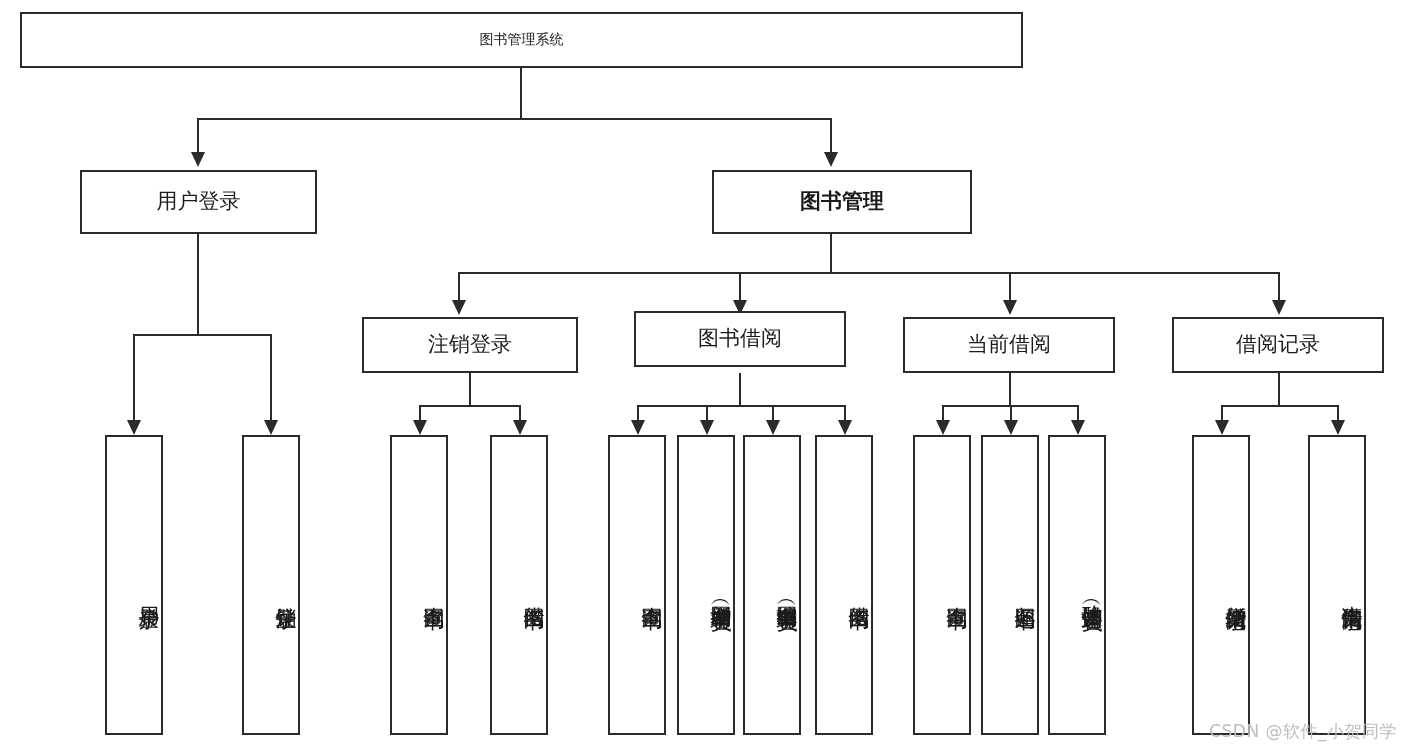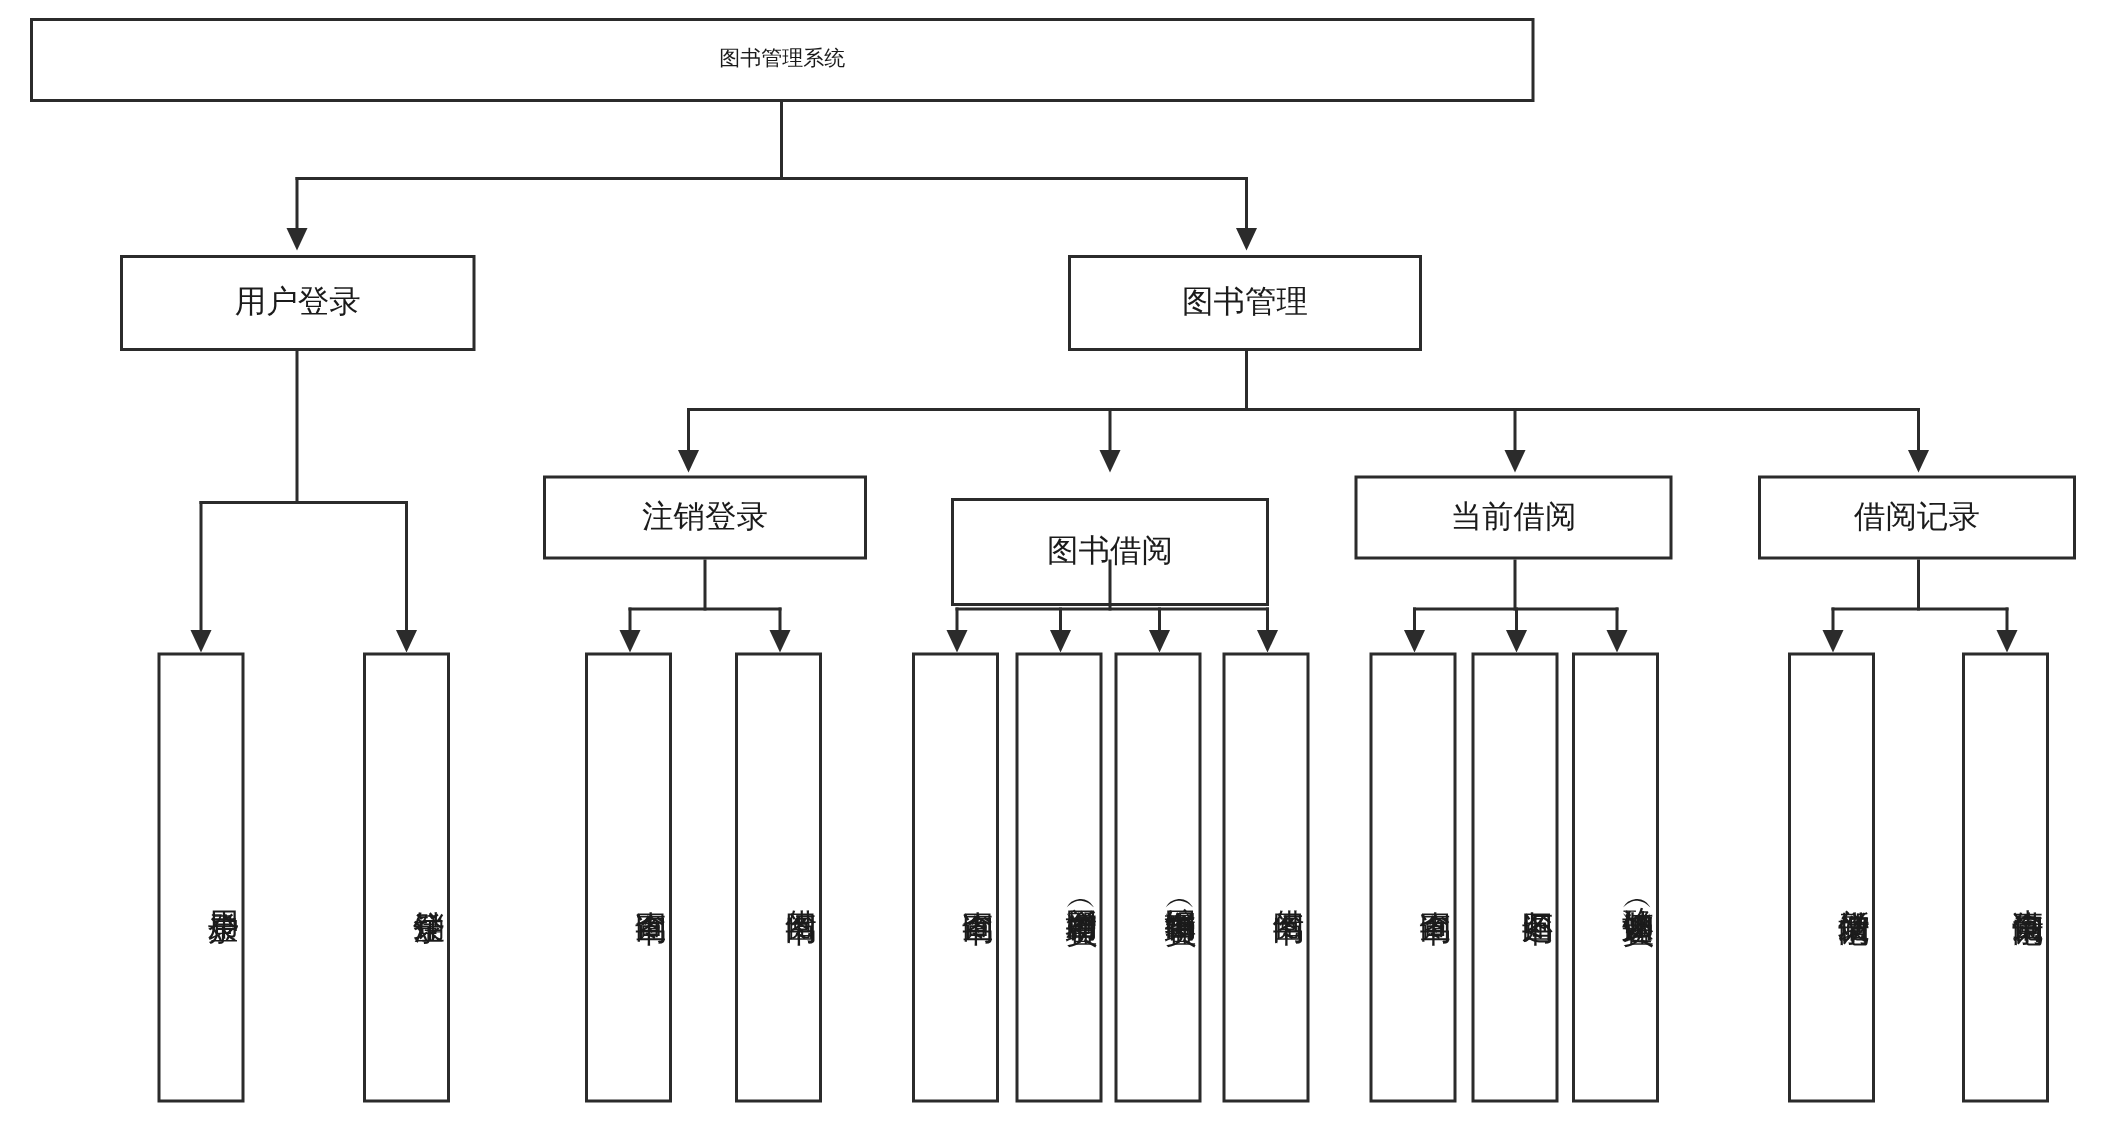--- a/index.html
+++ b/index.html
@@ -86,21 +86,21 @@
   <div class="ln h" style="left:197px;top:118px;width:634px;"></div>
   <div class="ln v" style="left:197px;top:118px;height:34px;"></div>
   <div class="ln v" style="left:830px;top:118px;height:34px;"></div>
   <div class="arrow" style="left:191px;top:152px;"></div>
   <div class="arrow" style="left:824px;top:152px;"></div>
 
   <div class="node h" style="left:80px;top:170px;width:237px;height:64px;">
     <span>用户登录</span>
   </div>
 
-  <div class="node h" style="left:712px;top:170px;width:236px;height:64px;">
+  <div class="node h" style="left:712px;top:170px;width:260px;height:64px;font-weight:bold;">
     <span>图书管理</span>
   </div>
 
   <div class="ln v" style="left:197px;top:234px;height:101px;"></div>
   <div class="ln h" style="left:133px;top:334px;width:138px;"></div>
   <div class="ln v" style="left:133px;top:334px;height:86px;"></div>
   <div class="ln v" style="left:270px;top:334px;height:86px;"></div>
   <div class="arrow" style="left:127px;top:420px;"></div>
   <div class="arrow" style="left:264px;top:420px;"></div>
 
@@ -111,21 +111,21 @@
   <div class="ln v" style="left:1009px;top:272px;height:28px;"></div>
   <div class="ln v" style="left:1278px;top:272px;height:28px;"></div>
   <div class="arrow" style="left:452px;top:300px;"></div>
   <div class="arrow" style="left:733px;top:300px;"></div>
   <div class="arrow" style="left:1003px;top:300px;"></div>
   <div class="arrow" style="left:1272px;top:300px;"></div>
 
   <div class="node h" style="left:362px;top:317px;width:216px;height:56px;">
     <span>注销登录</span>
   </div>
-  <div class="node h" style="left:634px;top:332px;width:212px;height:72px;">
+  <div class="node h" style="left:634px;top:311px;width:212px;height:56px;">
     <span>图书借阅</span>
   </div>
   <div class="node h" style="left:903px;top:317px;width:212px;height:56px;">
     <span>当前借阅</span>
   </div>
   <div class="node h" style="left:1172px;top:317px;width:212px;height:56px;">
     <span>借阅记录</span>
   </div>
 
   <div class="ln v" style="left:469px;top:373px;height:34px;"></div>
@@ -199,14 +199,15 @@
     <span class="vtxt">确认归还（管理员）</span>
   </div>
 
   <div class="node v" style="left:1192px;top:435px;width:58px;height:300px;">
     <span class="vtxt">新增借阅记录</span>
   </div>
   <div class="node v" style="left:1308px;top:435px;width:58px;height:300px;">
     <span class="vtxt">查询借阅记录</span>
   </div>
 
+  <div id="watermark">CSDN @软件_小贺同学</div>
 
 </div>
 
 </body></html>

